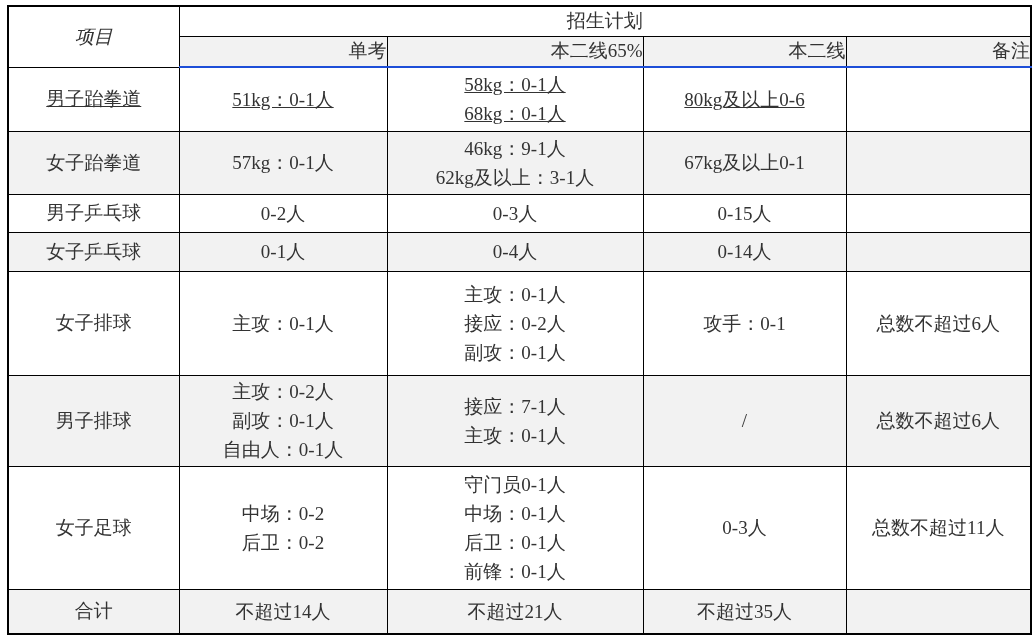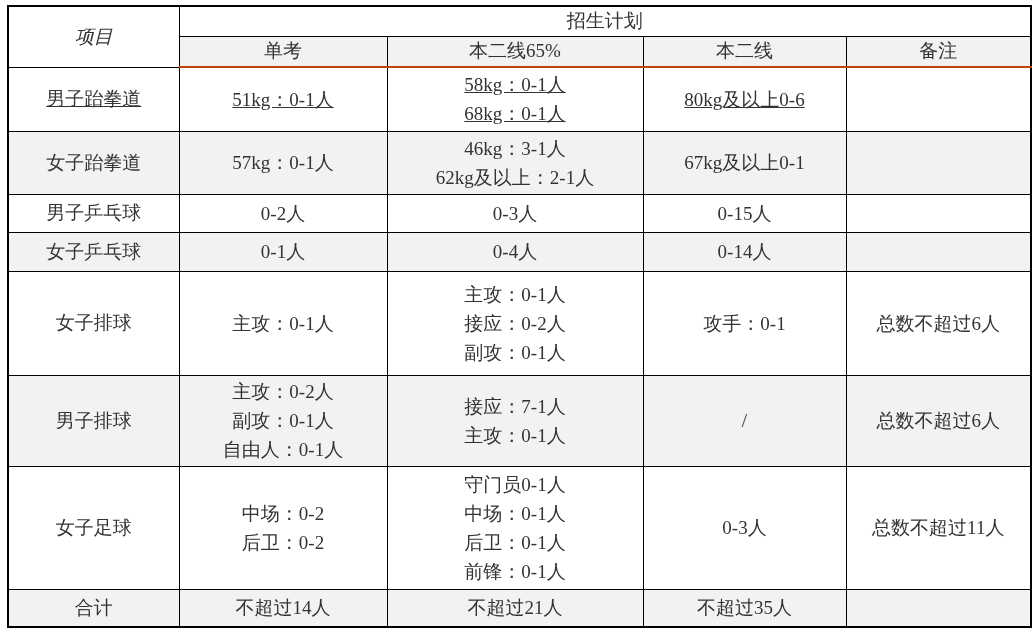--- a/index.html
+++ b/index.html
@@ -41,26 +41,26 @@
   
   tr.h-top  { height: 30px; }
   tr.h-sub  { height: 31px; }
   tr.r0 { height: 64px; text-decoration: underline; }
   tr.r1 { height: 63px; }
   tr.r2 { height: 38px; }
   tr.r3 { height: 39px; margin-top: 48px; }
   tr.r4 { height: 104px; }
   tr.r5 { height: 91px; }
   tr.r6 { height: 123px; }
-  tr.r7 { height: 38px; }
+  tr.r7 { height: 45px; }
   
   tr.shaded td, tr.shaded th { background: #f2f2f2; }
   
   th.plan-head { border-bottom: 2px solid #000000; }
-  tr.h-sub th  { border-bottom: 2px solid #c2410c; }
+  tr.h-sub th  { border-bottom: 2px solid #1d4ed8; text-align: right; }
   th.proj-head { border-bottom: 2px solid #000000; font-style: italic; }
   .line { line-height: 29px; }
 </style>
 </head>
 <body>
 
 <div class="table-wrap">
   <table class="enroll">
     <colgroup>
       <col class="c-project">
@@ -97,22 +97,22 @@
       </td>
       <td></td>
     </tr>
 
     <tr class="r1 shaded">
       <td>女子跆拳道</td>
       <td>
         <div class="line">57kg：0-1人</div>
       </td>
       <td>
-        <div class="line">46kg：3-1人</div>
-        <div class="line">62kg及以上：2-1人</div>
+        <div class="line">46kg：9-1人</div>
+        <div class="line">62kg及以上：3-1人</div>
       </td>
       <td>
         <div class="line">67kg及以上0-1</div>
       </td>
       <td></td>
     </tr>
 
     <tr class="r2">
       <td>男子乒乓球</td>
       <td>

